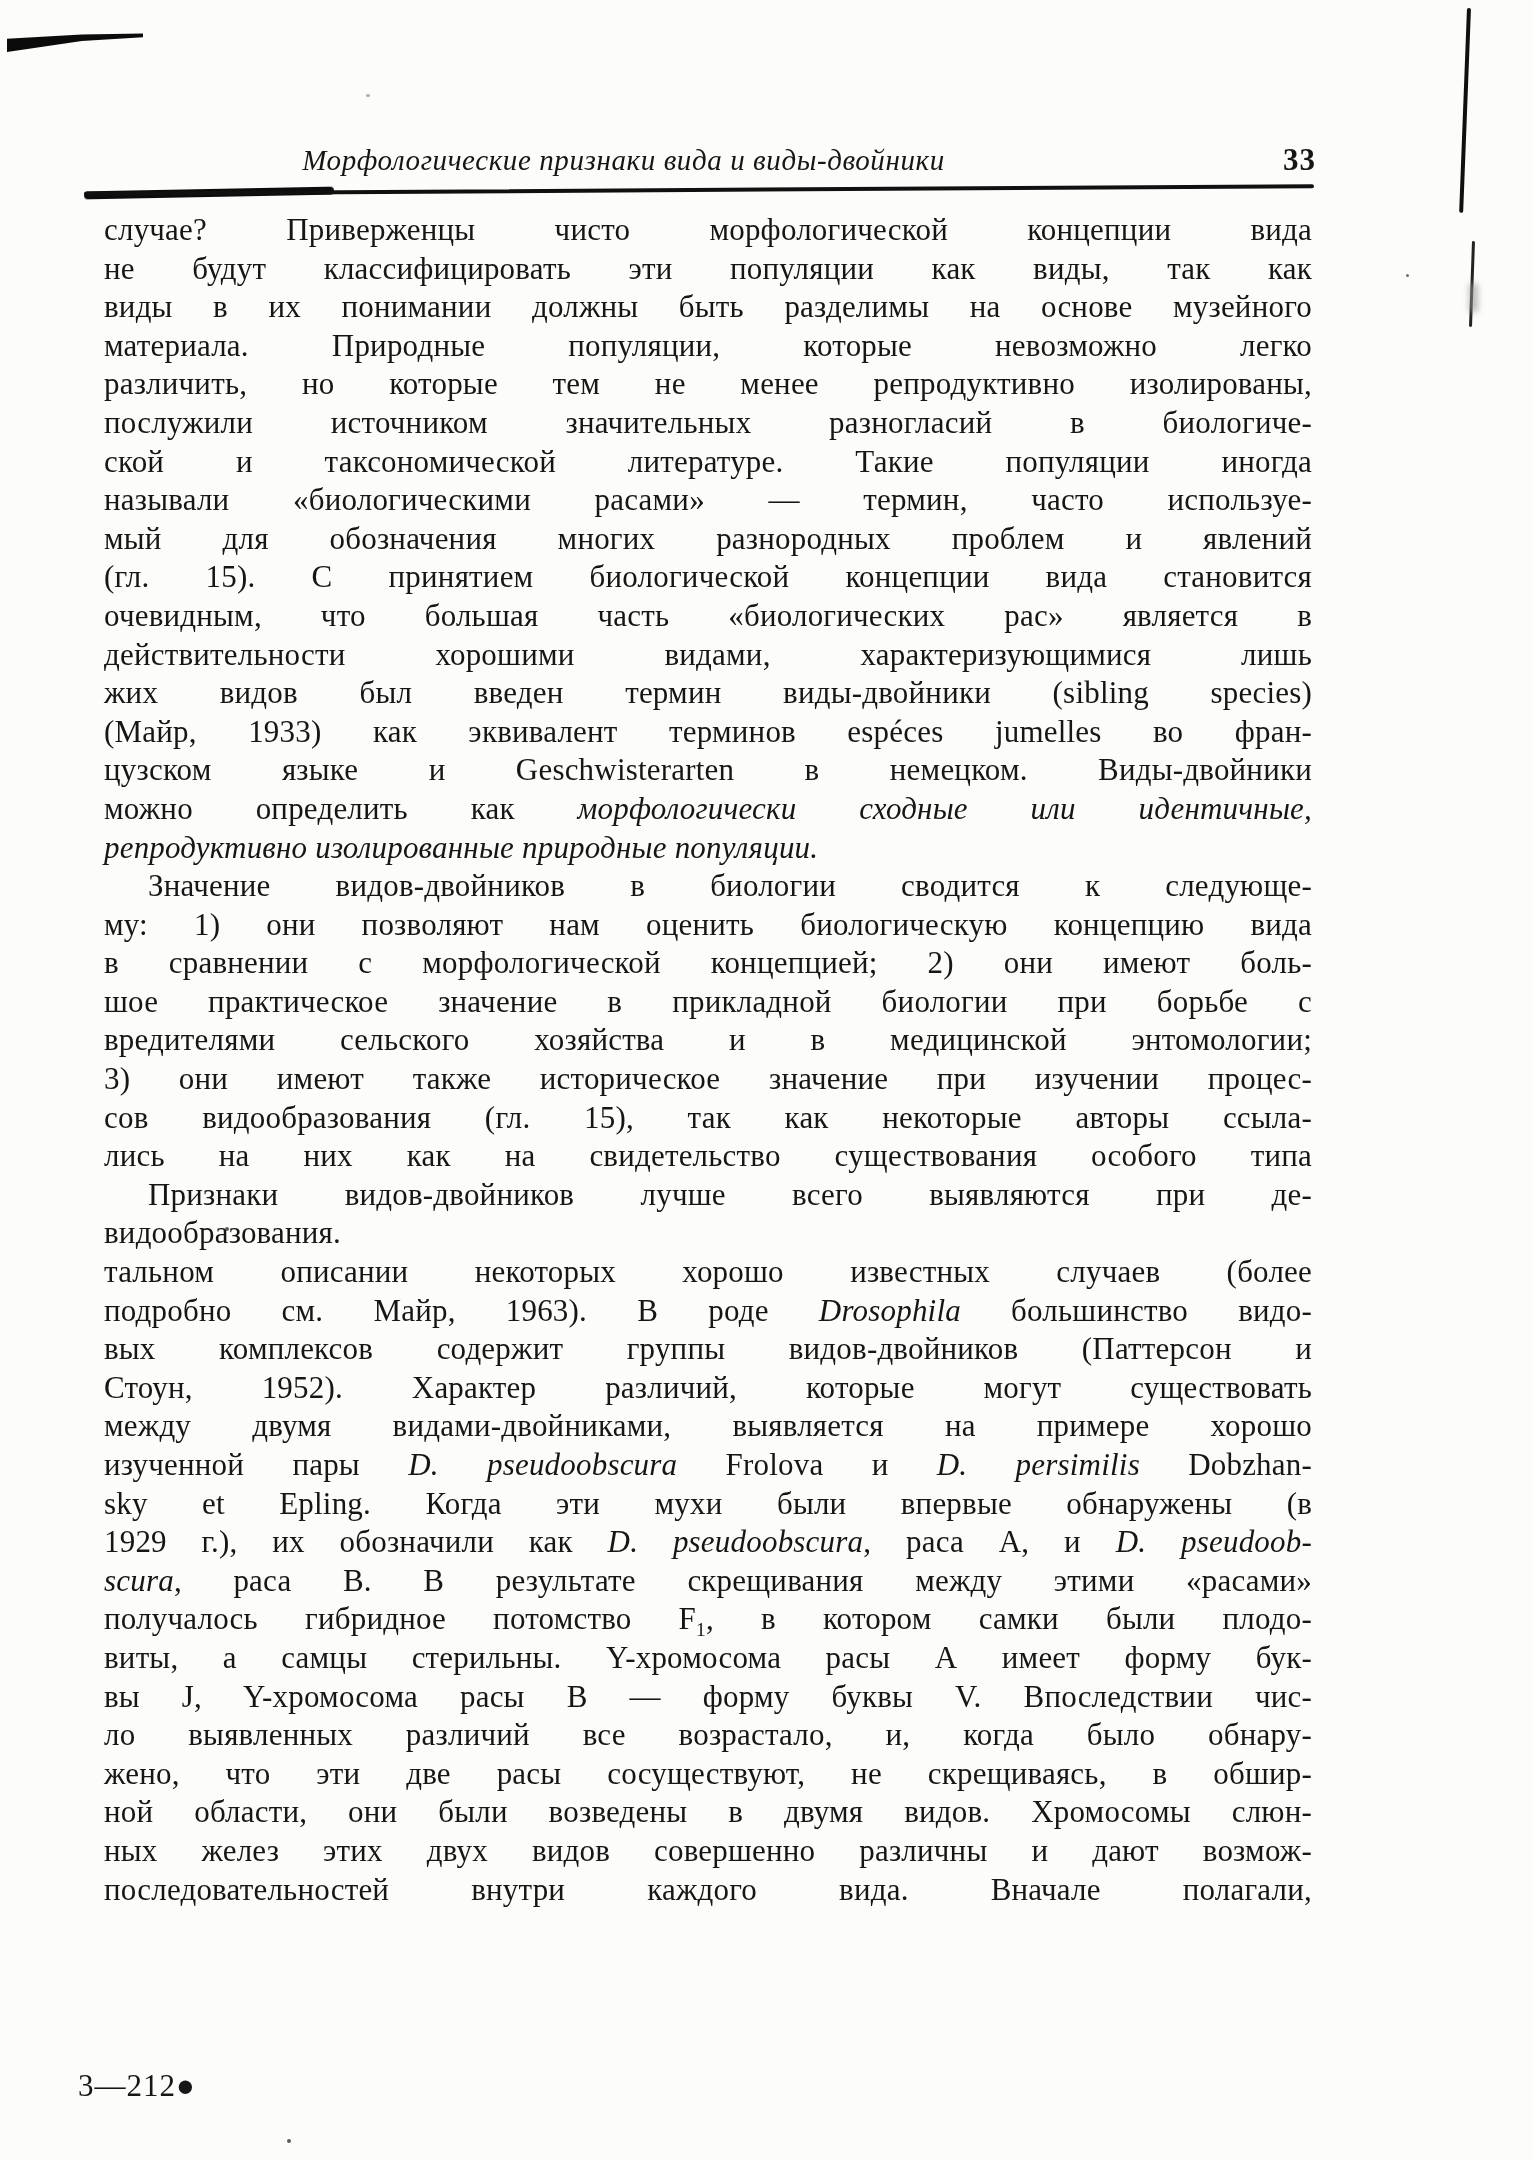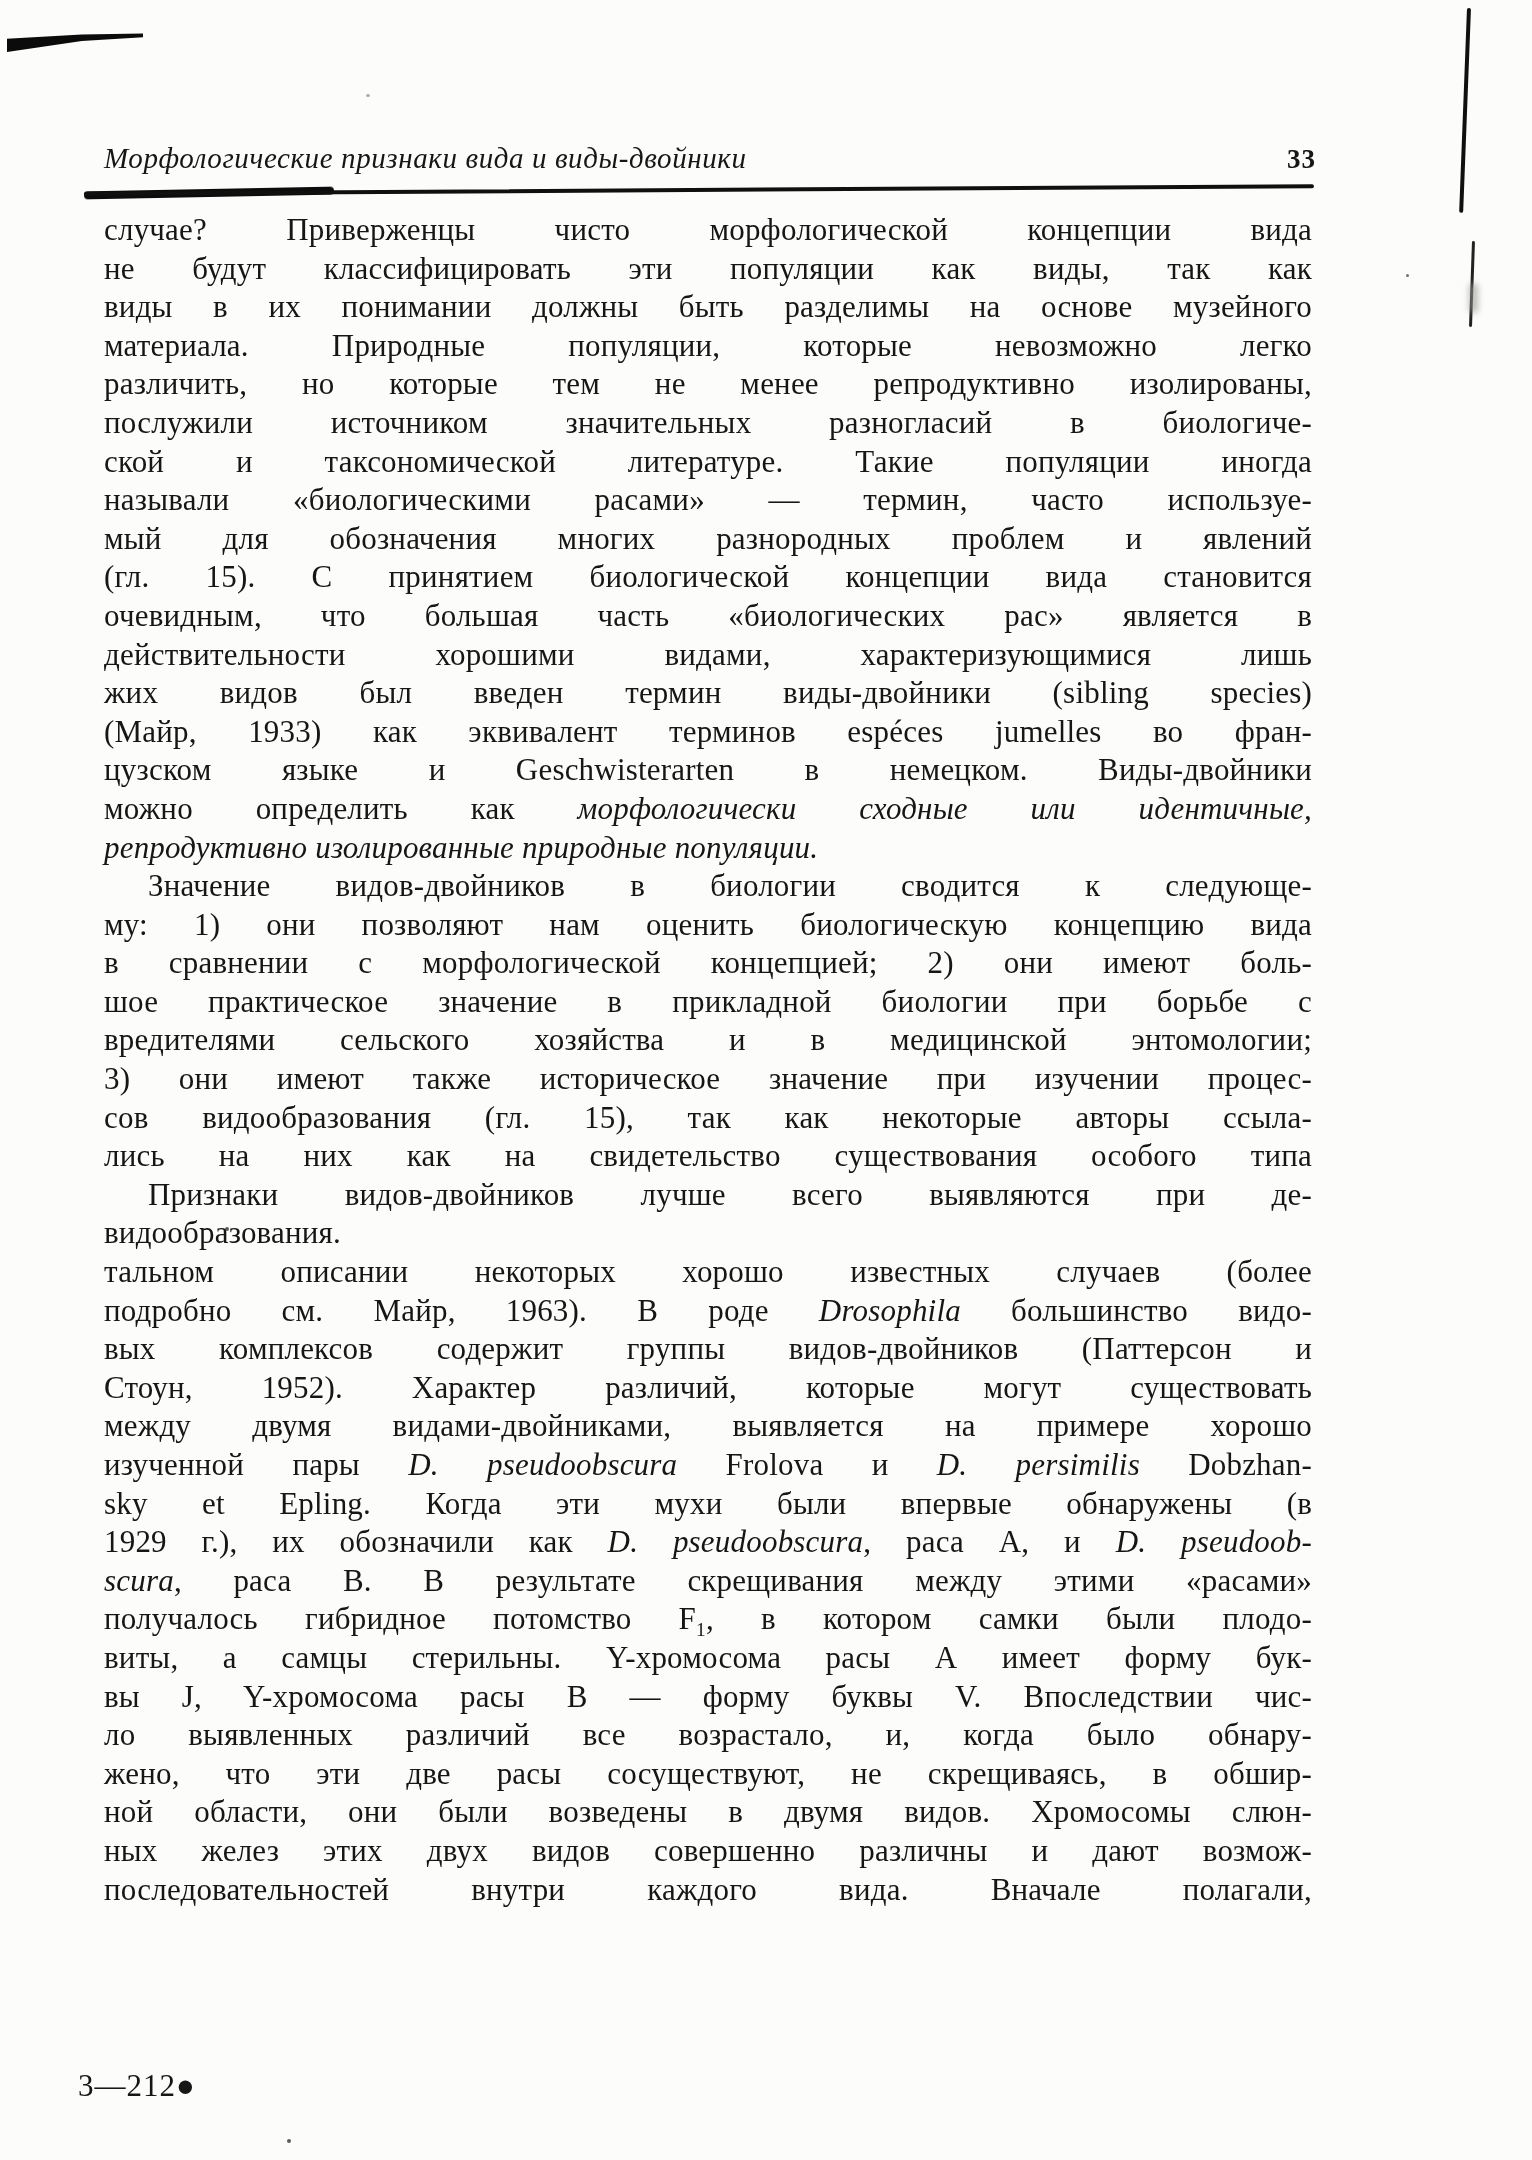--- a/index.html
+++ b/index.html
@@ -18,28 +18,29 @@
   .header {
     position: absolute;
     top: 142px;
     left: 104px;
     width: 1212px;
     display: flex;
     align-items: baseline;
   }
   .header-title {
     flex: 1;
+    text-align: center;
     padding-right: 140px;
     font-style: italic;
     font-size: 29px;
     letter-spacing: 0.6px;
     white-space: nowrap;
   }
   .page-number {
-    font-size: 27px;
+    font-size: 31px;
     font-weight: 600;
     letter-spacing: 1px;
   }
   .header-rule {
     position: absolute;
     top: 188px;
     left: 84px;
     width: 1230px;
     height: 4px;
     background: #101010;

